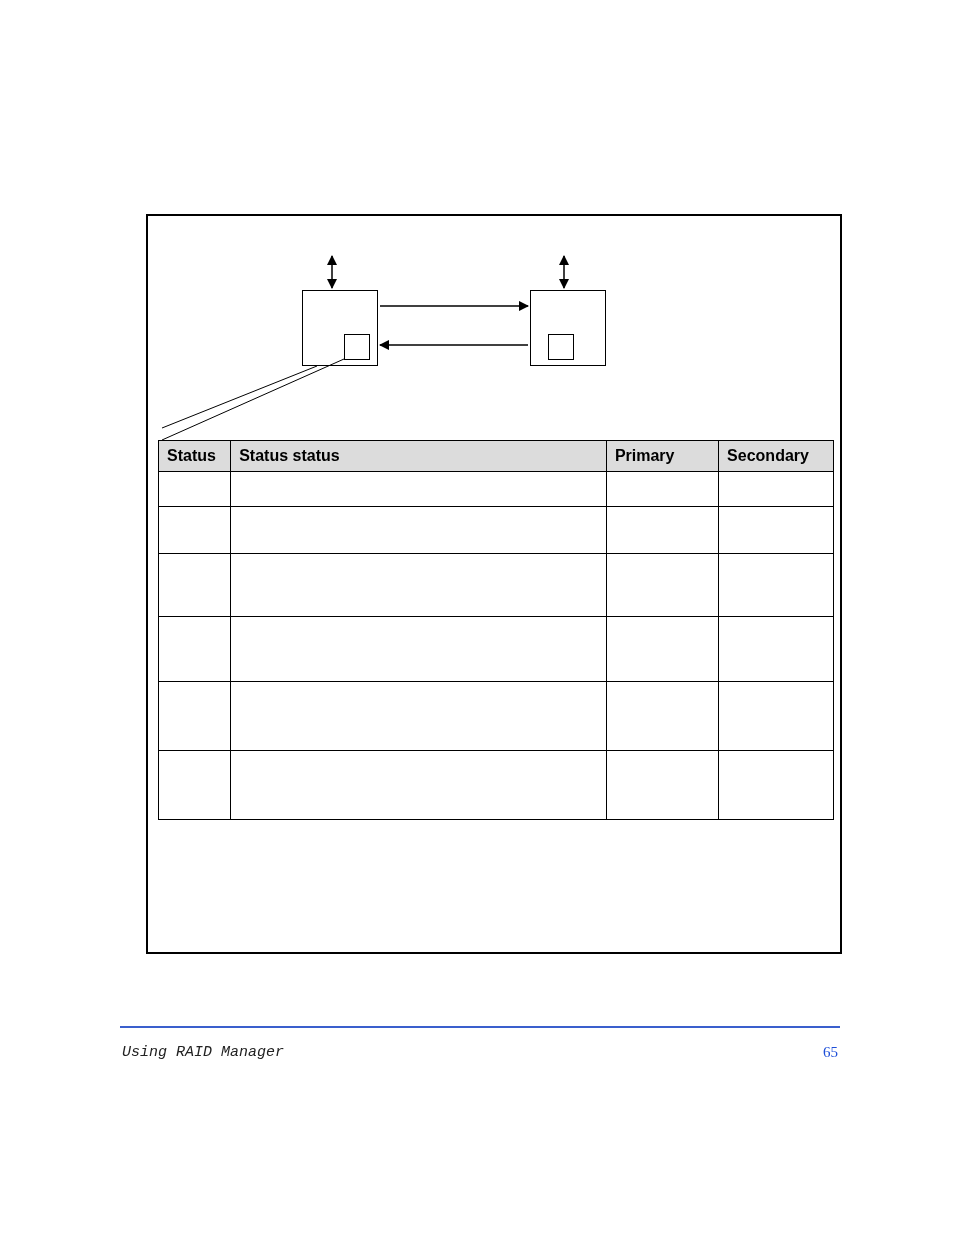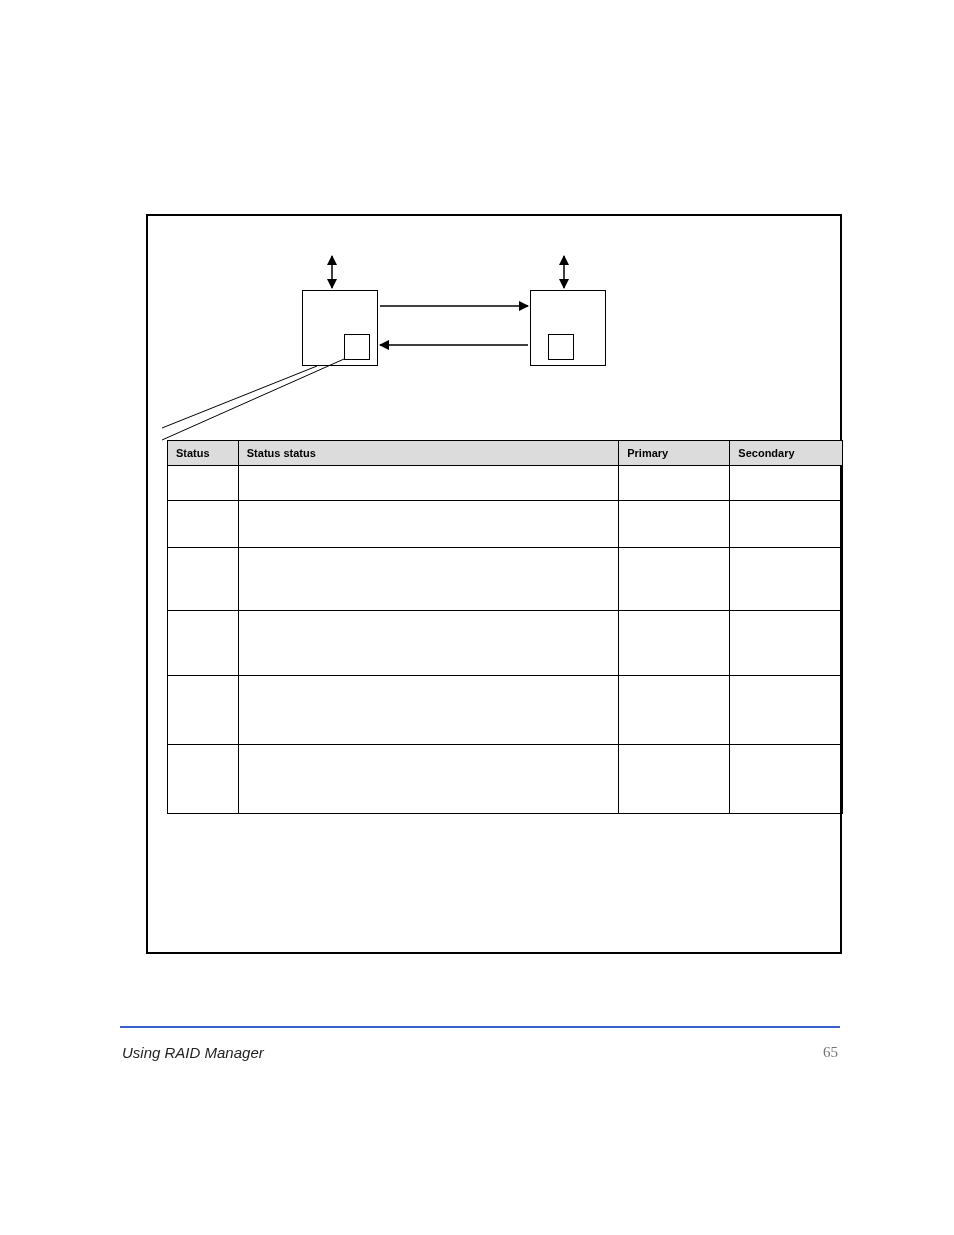--- a/index.html
+++ b/index.html
@@ -76,25 +76,25 @@
     position: absolute;
     left: 0;
     top: 0;
     width: 696px;
     height: 240px;
     pointer-events: none;
   }
   
   table.status-table {
     position: absolute;
-    left: 19px;
+    left: 10px;
     top: 224px;
     width: 676px;
     border-collapse: collapse;
-    font-size: 11px;
+    font-size: 16px;
   }
   table.status-table th, table.status-table td {
     border: 1px solid #000;
     padding: 6px 8px;
     text-align: left;
     vertical-align: top;
   }
   table.status-table th {
     background: #dcdcdc;
     font-weight: bold;
@@ -116,31 +116,31 @@
     top: 1026px;
     width: 720px;
     height: 0;
     border-top: 2px solid #3a5fcd;
   }
   .footer-left {
     position: absolute;
     left: 122px;
     top: 1044px;
     font-style: italic;
-    font-family: Liberation Sans, sans-serif;
+    font-family: Liberation Mono, monospace;
     font-size: 15px;
     color: #222;
   }
   .footer-right {
     position: absolute;
     right: 116px;
     top: 1044px;
     font-family: Georgia, 'Times New Roman', serif;
     font-size: 15px;
-    color: #737373;
+    color: #1d4ed8;
   }
 </style>
 </head>
 <body>
 
 <div class="page">
 
   <div class="outer-frame">
 
     <div class="diagram">

